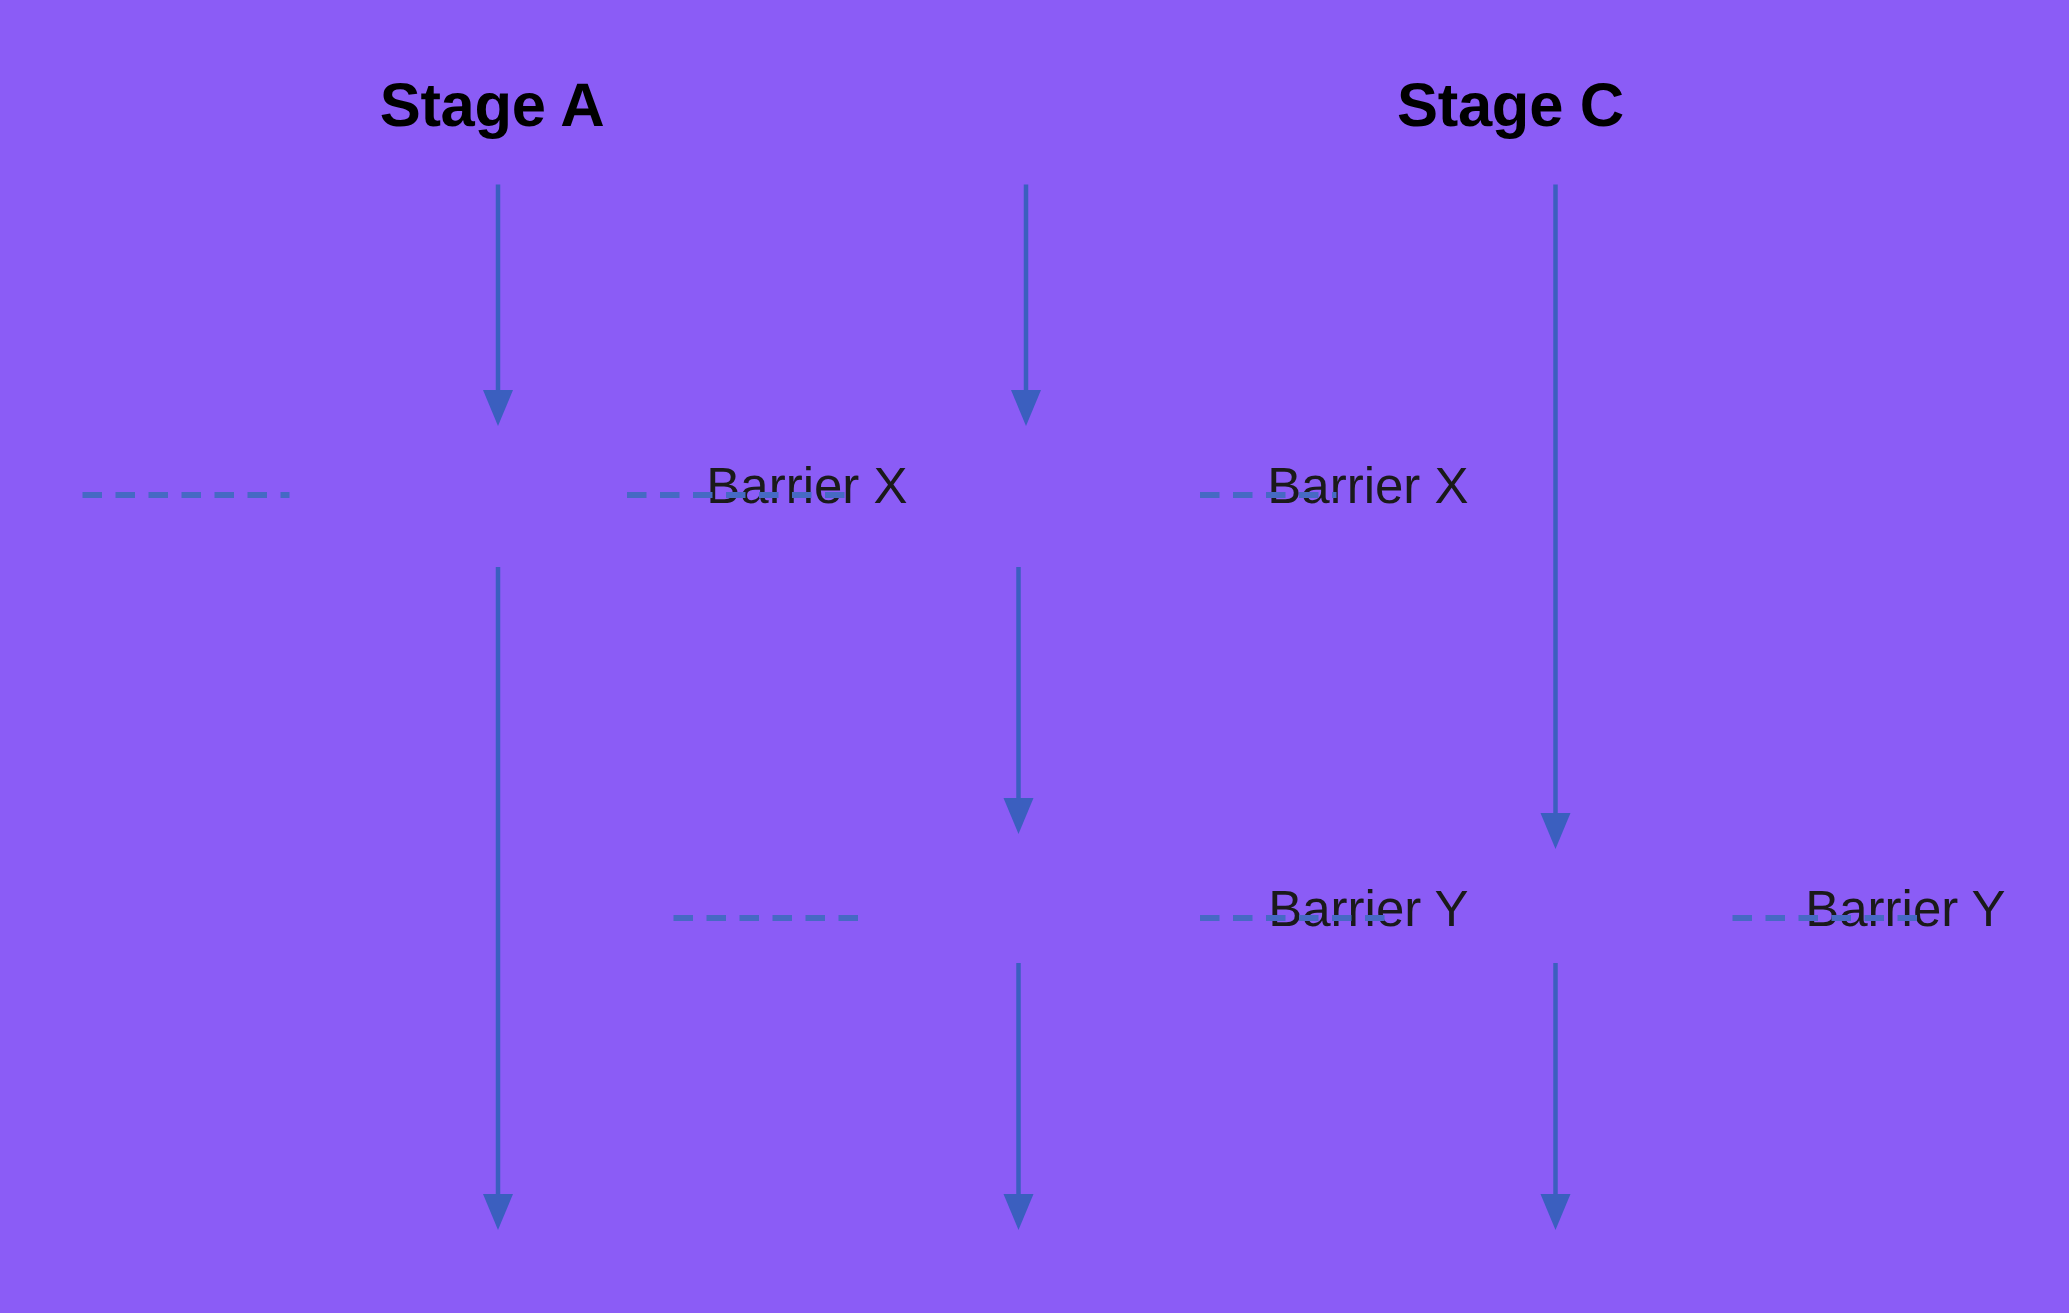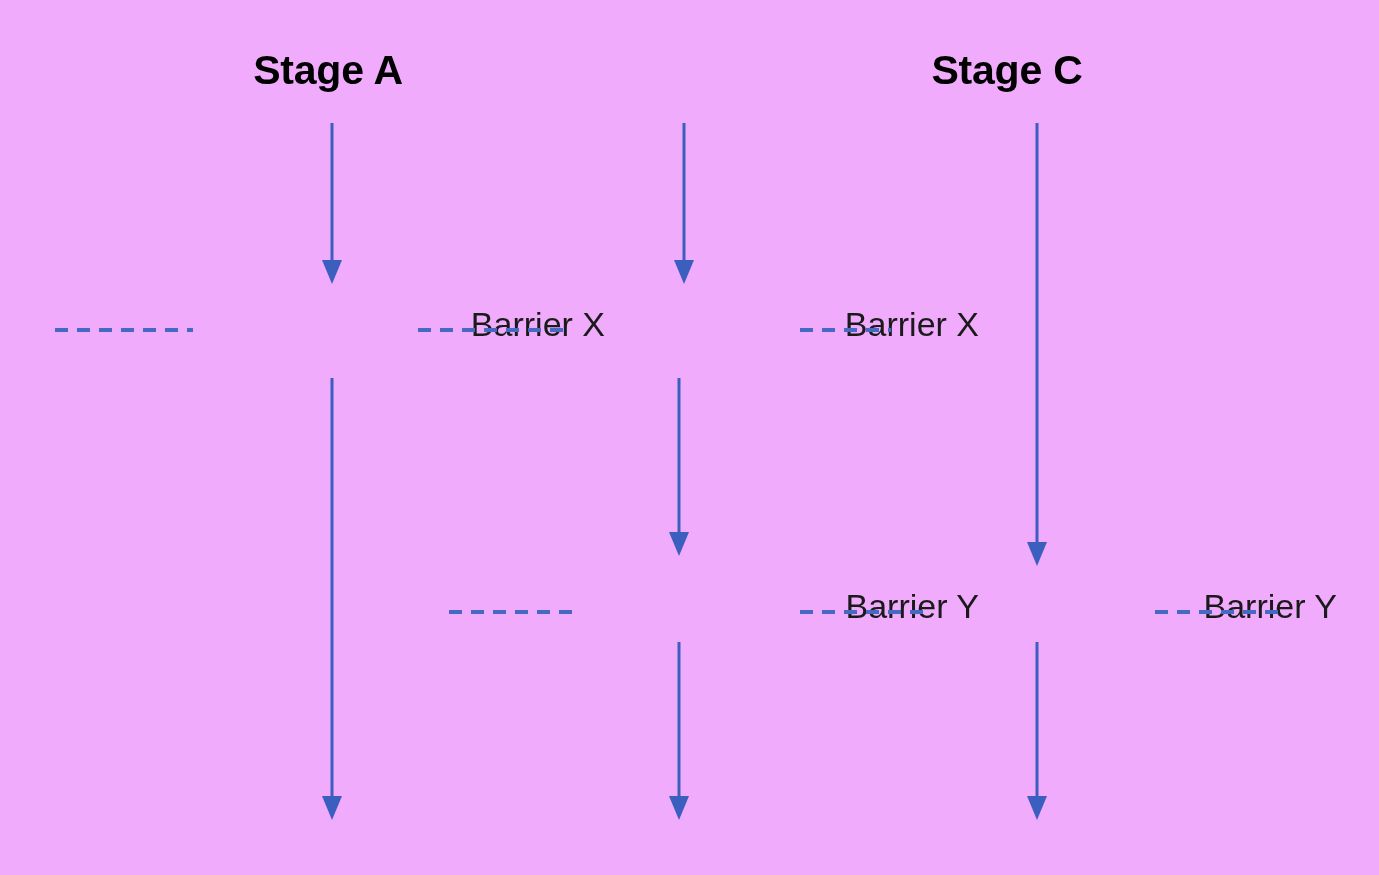--- a/index.html
+++ b/index.html
@@ -8,21 +8,21 @@
     background: #ffffff;
   }
   body {
     font-family: "Liberation Sans", sans-serif;
     -webkit-font-smoothing: antialiased;
   }
   #canvas {
     position: relative;
     width: 1379px;
     height: 875px;
-    background: #f0abfc;
+    background: #8b5cf6;
     overflow: hidden;
   }
   .stage-label {
     position: absolute;
     font-family: "Liberation Sans", sans-serif;
     font-weight: bold;
     font-size: 41px;
     line-height: 1;
     color: #000000;
     white-space: nowrap;

